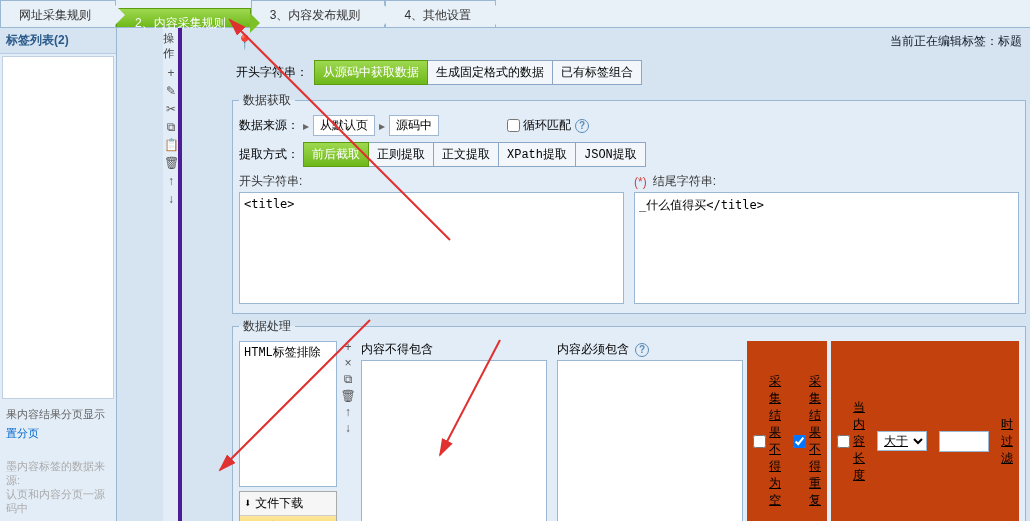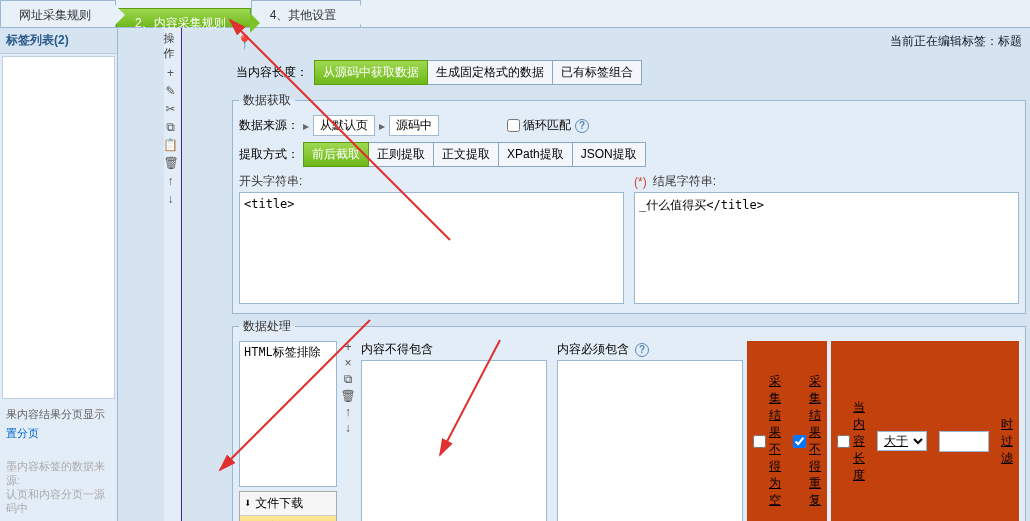--- a/index.html
+++ b/index.html
@@ -77,24 +77,24 @@
       padding: 6px;
       background: #e3edf7;
       color: #666;
       font-size: 11px;
     }
     .leftfooter .link { color: #0066cc; cursor: pointer; display: block; margin-top: 4px; }
     .leftfooter .hint { color: #aaa; font-size: 11px; margin-top: 18px; line-height: 14px; }
     .opcol {
       width: 20px;
       background: #e3edf7;
-      border-right: 1px solid #4c1d95;
+      border-right: 4px solid #4c1d95;
       display: flex;
       flex-direction: column;
-      align-items: flex-start;
+      align-items: flex-end;
     }
     .opcol .oplabel { font-size: 11px; padding: 3px 0; color: #333; }
     .opcol .opbtn { width:14px; height:14px; margin:2px 0; text-align:center; line-height:14px; color:#555; cursor:pointer; font-size:12px; }
     .rightcol {
       flex: 1;
       display: flex;
       flex-direction: column;
       background: #d6e4f1;
       padding: 2px;
       gap: 4px;
@@ -107,20 +107,21 @@
     }
     .pin { color: #c00; font-size: 14px; }
     .status { margin-left: auto; color: #0f172a; }
     .segbtn {
       display: inline-block;
       padding: 3px 8px;
       border: 1px solid #8aa8c6;
       background: #f3f7fb;
       cursor: pointer;
       font-size: 12px;
+      font-family: Liberation Mono, monospace;
     }
     .segbtn.active {
       background: linear-gradient(#9ed850, #6eb81a);
       color: #fff;
       border-color: #5a9e10;
     }
     .seggroup { display: flex; }
     .seggroup .segbtn + .segbtn { border-left: none; }
     fieldset {
       border: 1px solid #9ab7d4;
@@ -217,20 +218,21 @@
       pointer-events:none;
     }
     .arrow svg { overflow:visible; }
   </style>
 </head>
 <body>
 
 <div class="tabs">
   <div class="tab">网址采集规则</div>
   <div class="tab active">2、内容采集规则</div>
+  <div class="tab">3、内容发布规则</div>
   <div class="tab">4、其他设置</div>
 </div>
 
 <div class="main">
   <div class="leftcol">
     <div class="leftheader">标签列表(2)</div>
     <div class="leftbody"></div>
     <div class="leftfooter">
       <div>果内容结果分页显示</div>
       <span class="link">置分页</span>
@@ -255,21 +257,21 @@
 
   <div class="rightcol">
     <div class="row">
       <span class="pin">📍</span>
       <span class="status">
         <span>当前正在编辑标签：</span><span>标题</span>
       </span>
     </div>
 
     <div class="row">
-      <span>当内容长度：</span>
+      <span>开头字符串：</span>
       <div class="seggroup">
         <span class="segbtn active">从源码中获取数据</span>
         <span class="segbtn">生成固定格式的数据</span>
         <span class="segbtn">已有标签组合</span>
       </div>
     </div>
 
     <fieldset>
       <legend>数据获取</legend>
       <div class="src-row">

